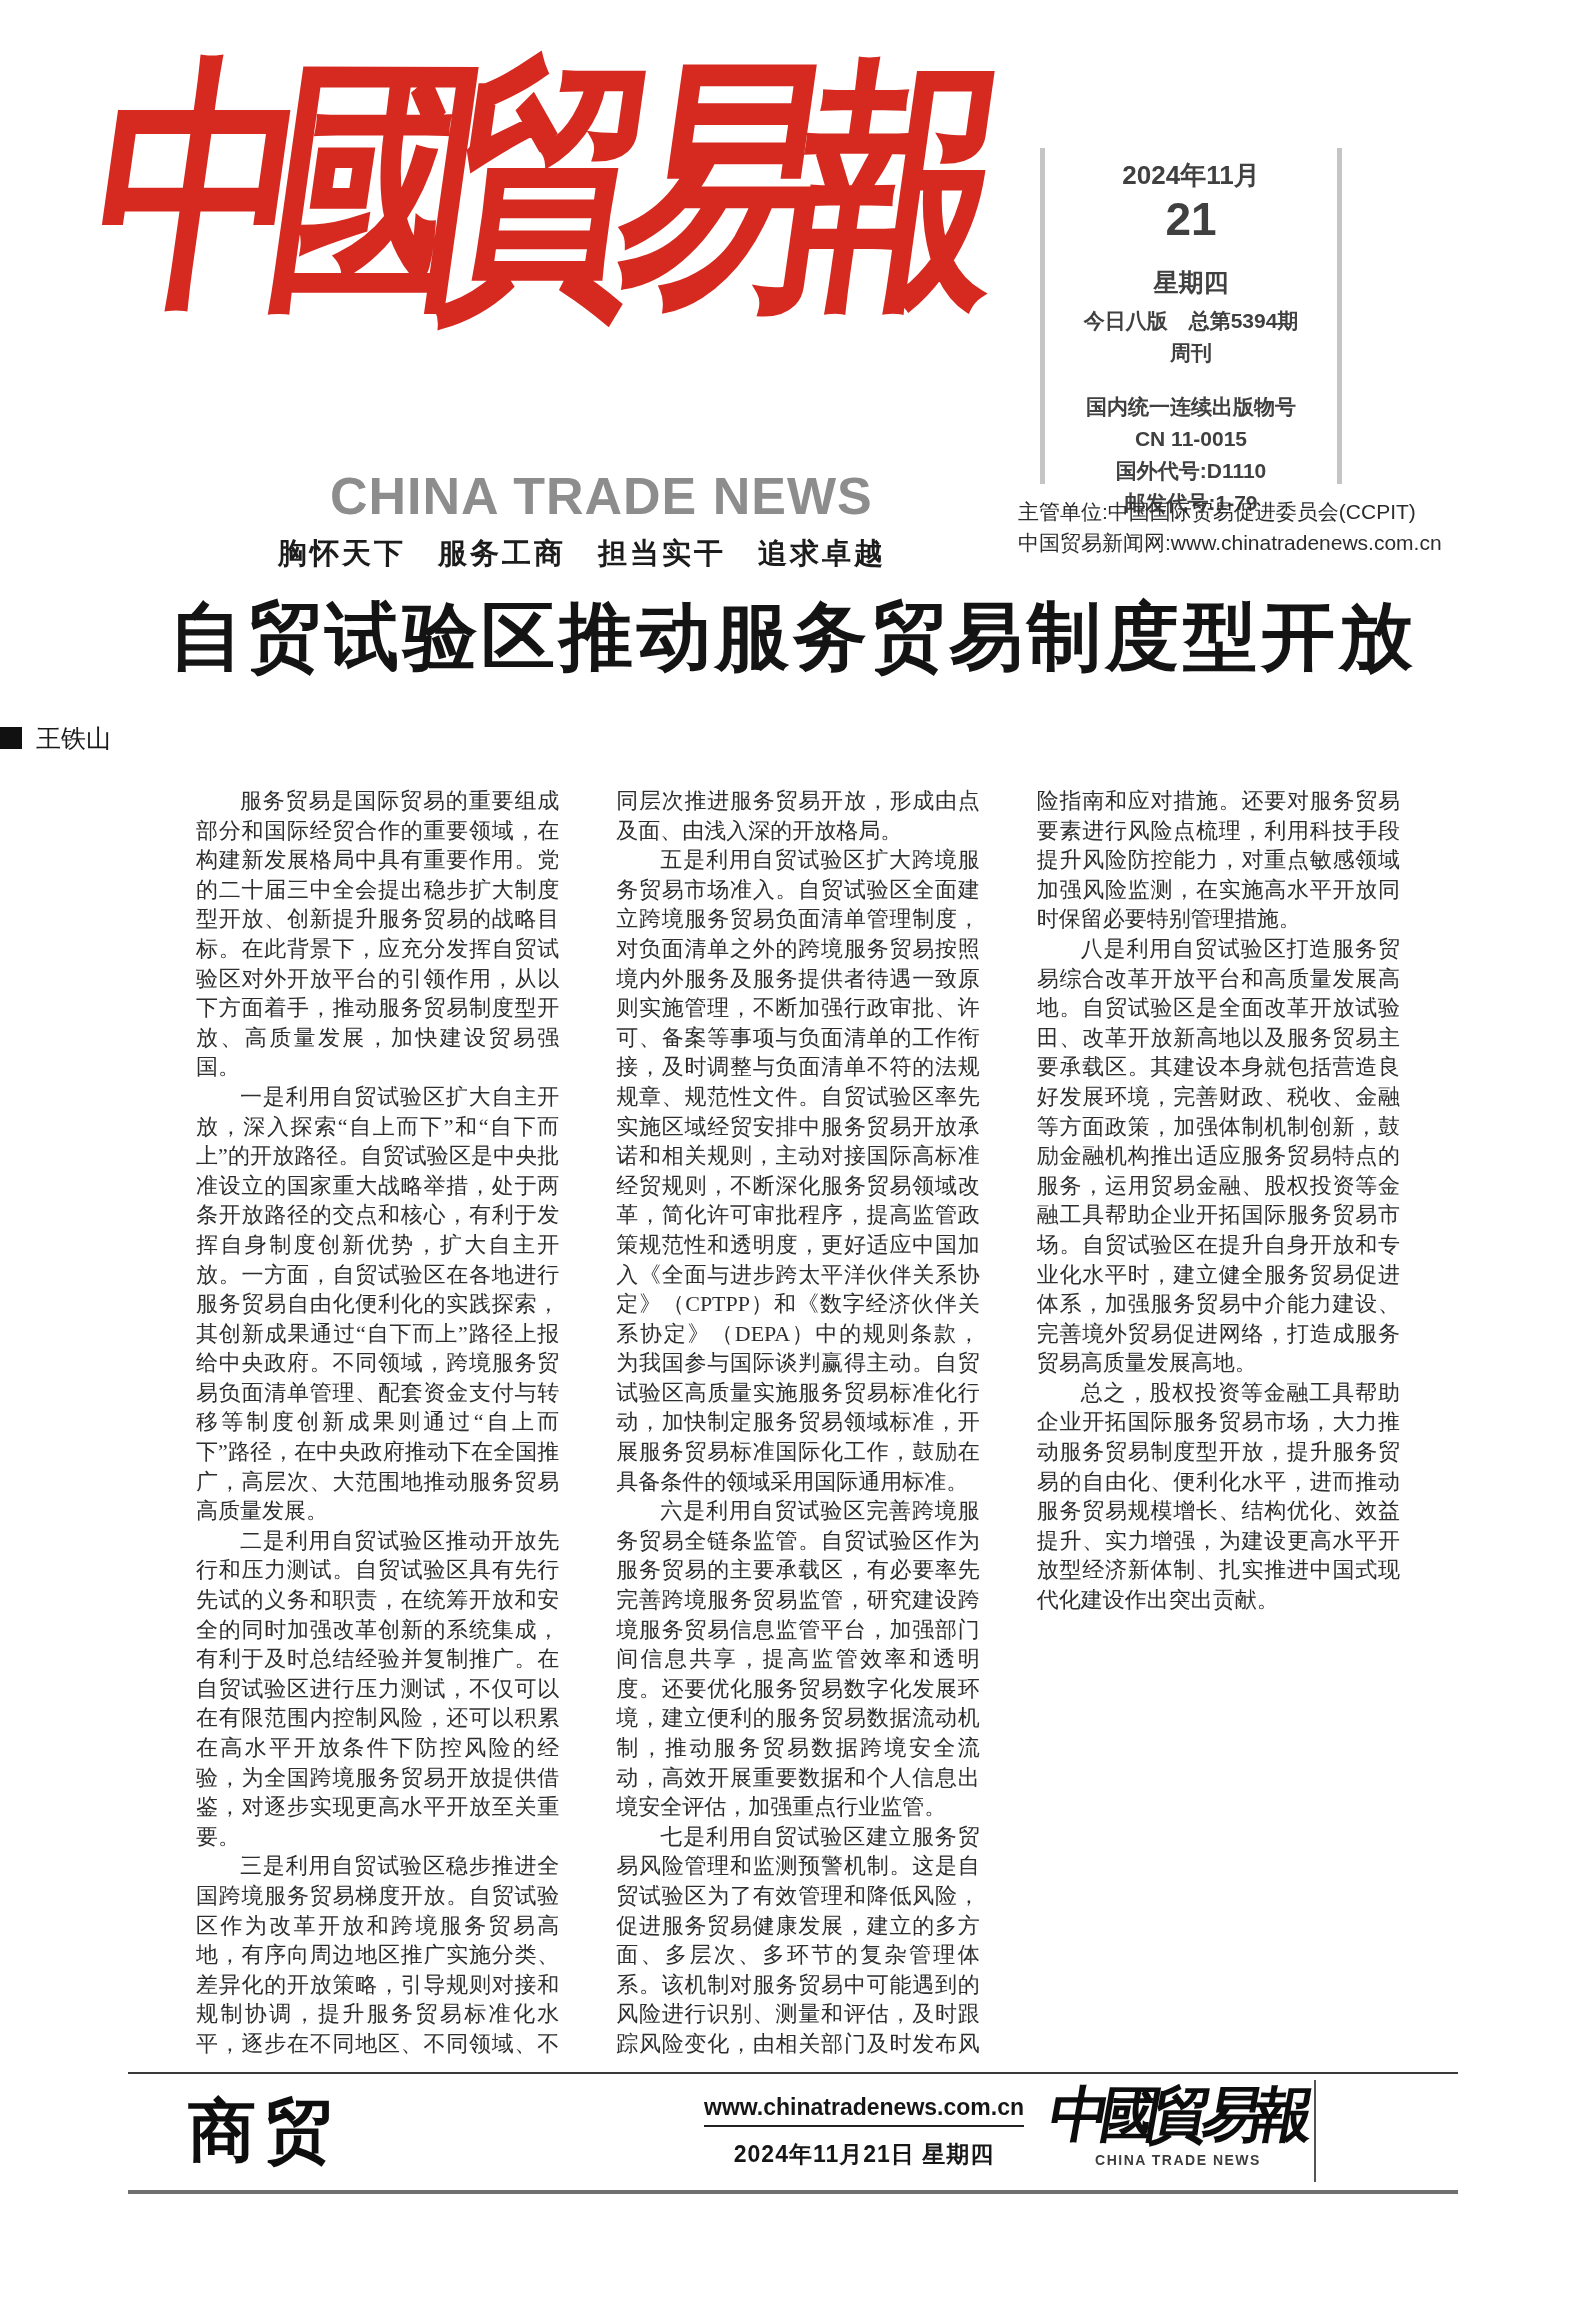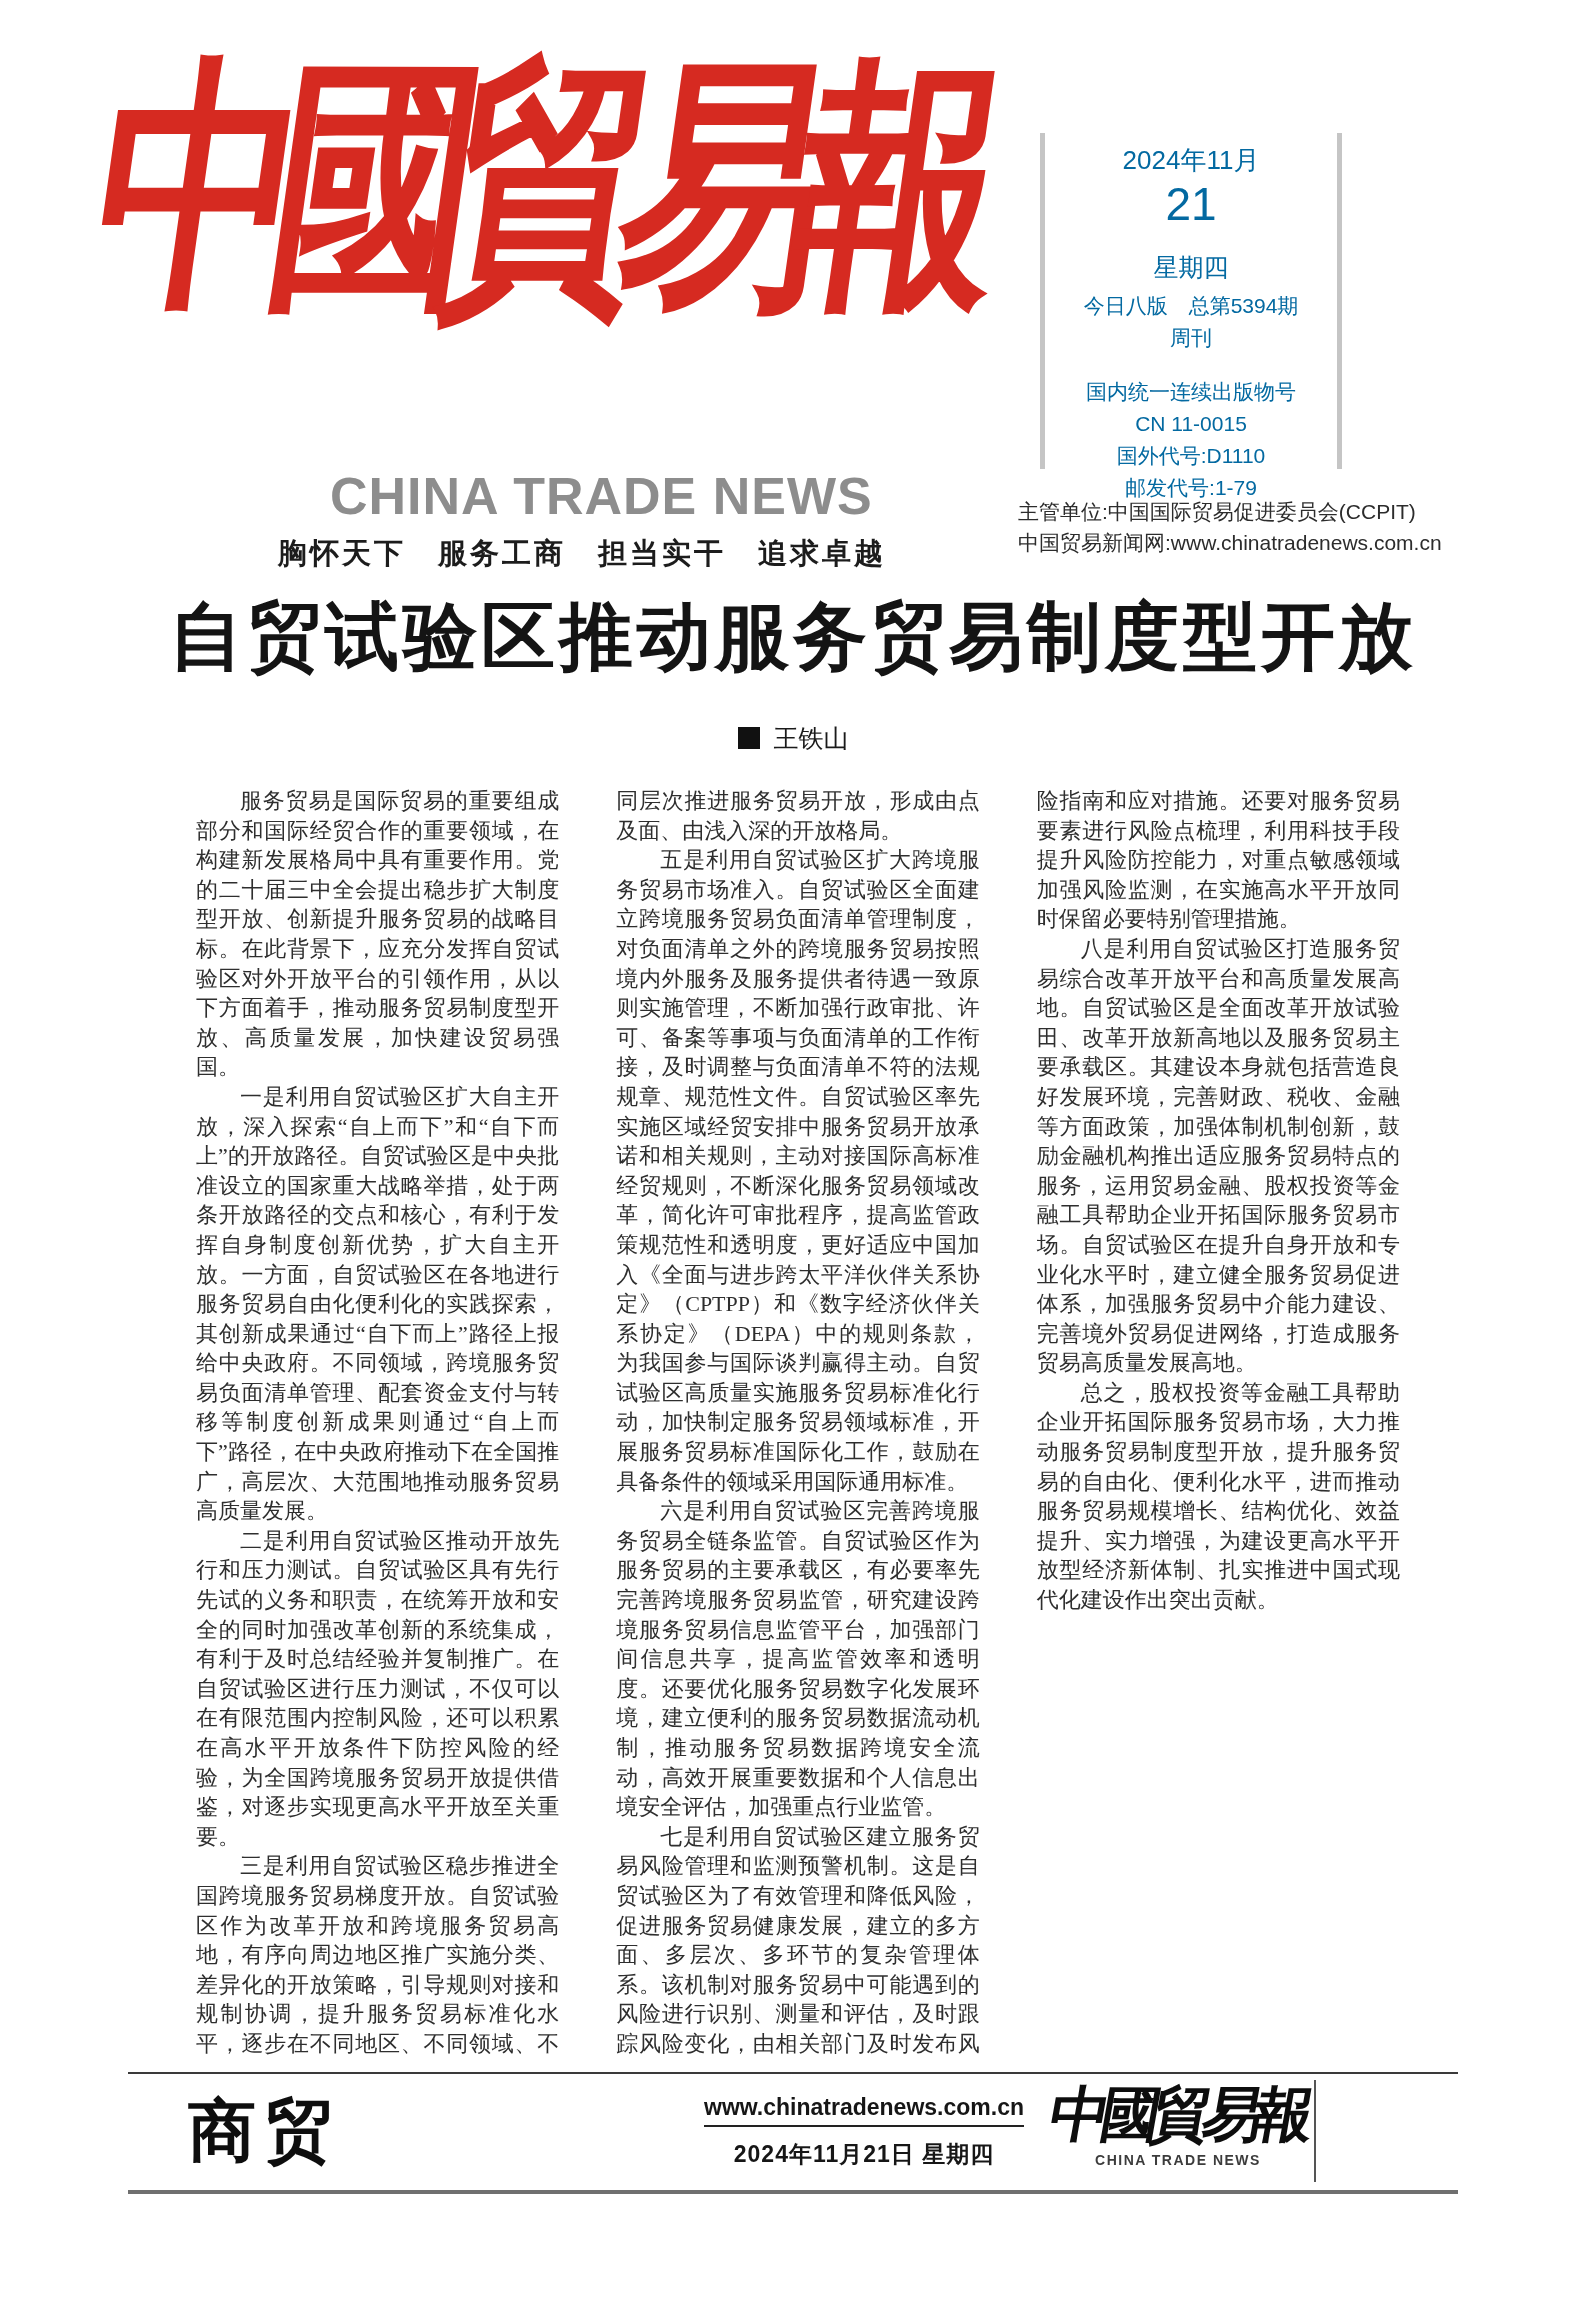--- a/index.html
+++ b/index.html
@@ -9,37 +9,37 @@
   
   .masthead-logo{position:absolute;left:118px;top:52px;width:880px;height:400px;
         font-family:"DejaVu Serif",serif;font-weight:bold;font-size:205px;line-height:1;
         letter-spacing:-30px;white-space:nowrap;color:var(--accent,#d62a21);
         transform:skewX(-8deg) scaleY(1.30);transform-origin:left top;}
   .masthead-sub{position:absolute;left:330px;top:466px;font-size:52px;font-weight:bold;
         color:#8d8d8d;letter-spacing:1px;white-space:nowrap;}
   .masthead-slogan{position:absolute;left:278px;top:534px;font-size:29px;font-weight:bold;
         color:#1c1c1c;letter-spacing:3px;white-space:nowrap;}
 
-  .infobox{position:absolute;left:1040px;top:133px;width:292px;height:336px;
+  .infobox{position:absolute;left:1040px;top:148px;width:292px;height:336px;
         border-left:5px solid #c5c5c5;border-right:5px solid #c5c5c5;
-        text-align:center;font-weight:normal;color:#0369a1;}
+        text-align:center;font-weight:bold;color:#404040;}
   .infobox .d1{font-size:26px;margin-top:10px;}
   .infobox .d2{font-size:46px;line-height:1.15;}
   .infobox .d3{font-size:25px;margin-top:20px;}
   .infobox .d4{font-size:21px;margin-top:8px;}
   .infobox .d5{font-size:21px;margin-top:4px;}
   .infobox .pubgroup{margin-top:24px;font-size:21px;line-height:32px;}
 
   .supervisor{position:absolute;left:1018px;top:496px;font-size:21px;line-height:31px;
         color:#2c2c2c;white-space:nowrap;}
 
   
   .headline{position:absolute;left:100px;right:100px;top:588px;text-align:center;
         font-size:74px;font-weight:900;letter-spacing:4px;color:#141414;white-space:nowrap;}
-  .byline{position:absolute;left:0;right:0;top:722px;text-align:center;font-size:25px;
+  .byline{position:absolute;left:0;right:0;top:722px;font-size:25px;
         color:#1a1a1a;}
   .byline .sq{display:inline-block;width:22px;height:22px;background:#111;margin-right:14px;
         vertical-align:-2px;}
 
   
   .article-body{position:absolute;left:196px;top:786px;width:1204px;height:1295px;
         column-count:3;column-gap:57px;column-fill:auto;overflow:hidden;
         font-family:"Liberation Serif","DejaVu Serif",serif;
         font-size:22px;line-height:29.6px;text-align:justify;color:#2e2e2e;}
   .para{margin:0;text-indent:2em;}

